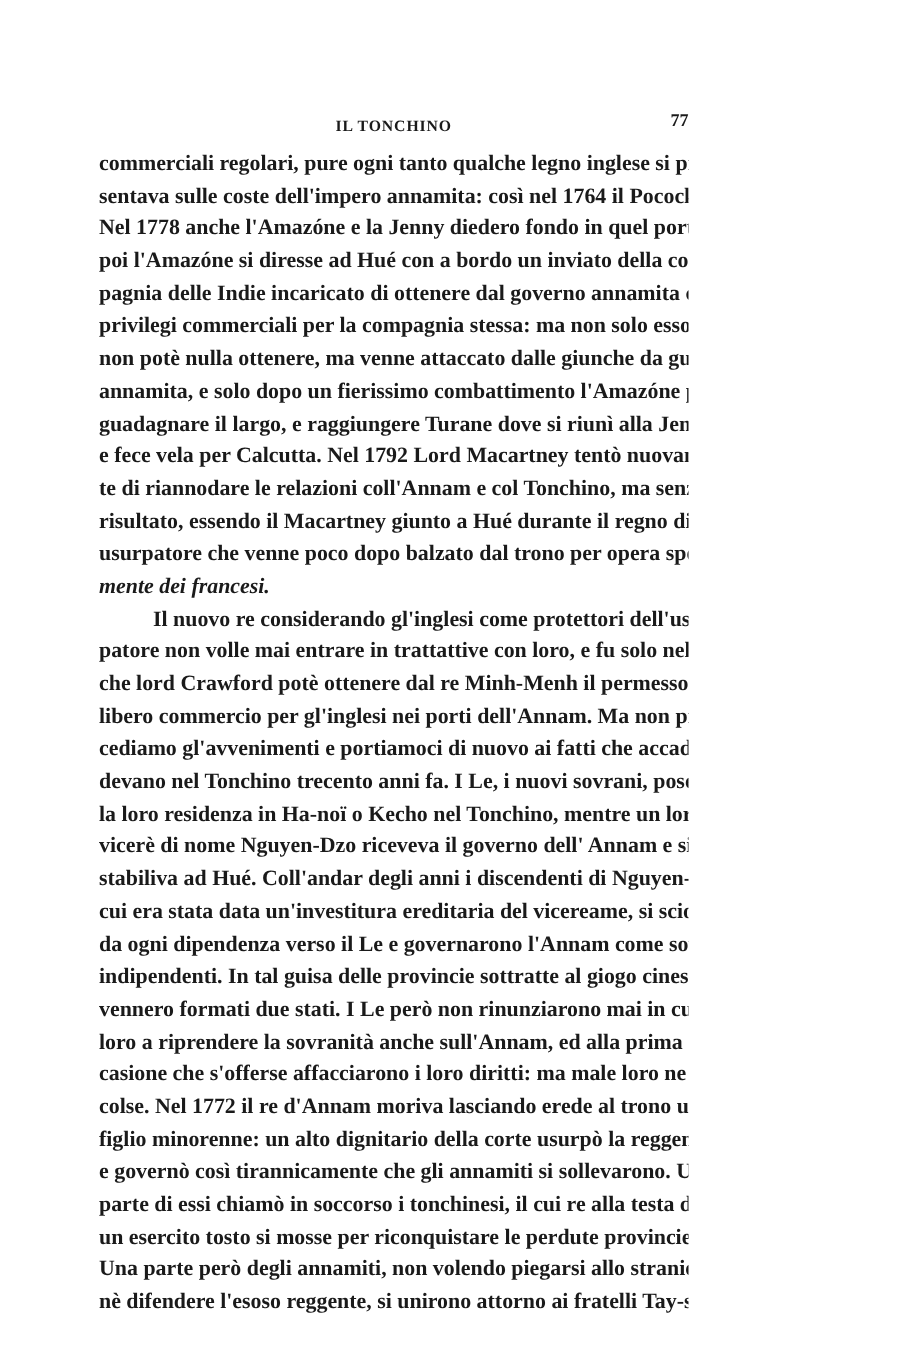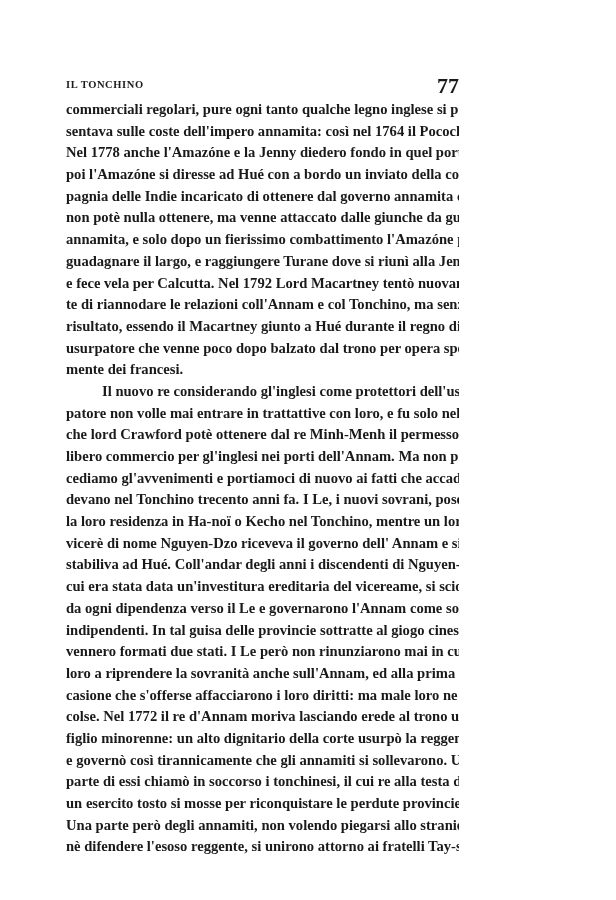--- a/index.html
+++ b/index.html
@@ -23,50 +23,51 @@
     }
     .running-head {
       position: relative;
       height: 22px;
     }
     .running-title {
       position: absolute;
       left: 0;
       right: 0;
       top: 6px;
-      text-align: left;
+      text-align: center;
       font-size: 10.5px;
       letter-spacing: 0.6px;
       font-weight: bold;
       font-variant: small-caps;
     }
     .page-number {
       position: absolute;
       right: 0;
       top: 0;
-      font-size: 22px;
+      font-size: 12px;
       font-weight: bold;
       margin-left: 12px;
     }
     .body-text {
       margin-top: 4px;
     }
     .line {
       display: block;
       height: 21.7px;
       line-height: 21.7px;
       font-size: 14.6px;
       font-weight: bold;
       white-space: nowrap;
       text-align: justify;
       text-align-last: justify;
       overflow: hidden;
     }
     .line.last {
       text-align-last: left;
+      font-style: italic;
     }
     .line.indent {
       padding-left: 36px;
     }
   </style>
 </head>
 <body>
 
 <div class="page">
   <div class="running-head">
@@ -75,20 +76,21 @@
   </div>
 
   <div class="body-text">
 
     <div>
       <span class="line">commerciali regolari, pure ogni tanto qualche legno inglese si pre-</span>
       <span class="line">sentava sulle coste dell'impero annamita: così nel 1764 il Pocock e</span>
       <span class="line">Nel 1778 anche l'Amazóne e la Jenny diedero fondo in quel porto,</span>
       <span class="line">poi l'Amazóne si diresse ad Hué con a bordo un inviato della com-</span>
       <span class="line">pagnia delle Indie incaricato di ottenere dal governo annamita certi</span>
+      <span class="line">privilegi commerciali per la compagnia stessa: ma non solo esso</span>
       <span class="line">non potè nulla ottenere, ma venne attaccato dalle giunche da guerra</span>
       <span class="line">annamita, e solo dopo un fierissimo combattimento l'Amazóne potè</span>
       <span class="line">guadagnare il largo, e raggiungere Turane dove si riunì alla Jenny,</span>
       <span class="line">e fece vela per Calcutta. Nel 1792 Lord Macartney tentò nuovamen-</span>
       <span class="line">te di riannodare le relazioni coll'Annam e col Tonchino, ma senza</span>
       <span class="line">risultato, essendo il Macartney giunto a Hué durante il regno di un</span>
       <span class="line">usurpatore che venne poco dopo balzato dal trono per opera special-</span>
       <span class="line last">mente dei francesi.</span>
     </div>
 

